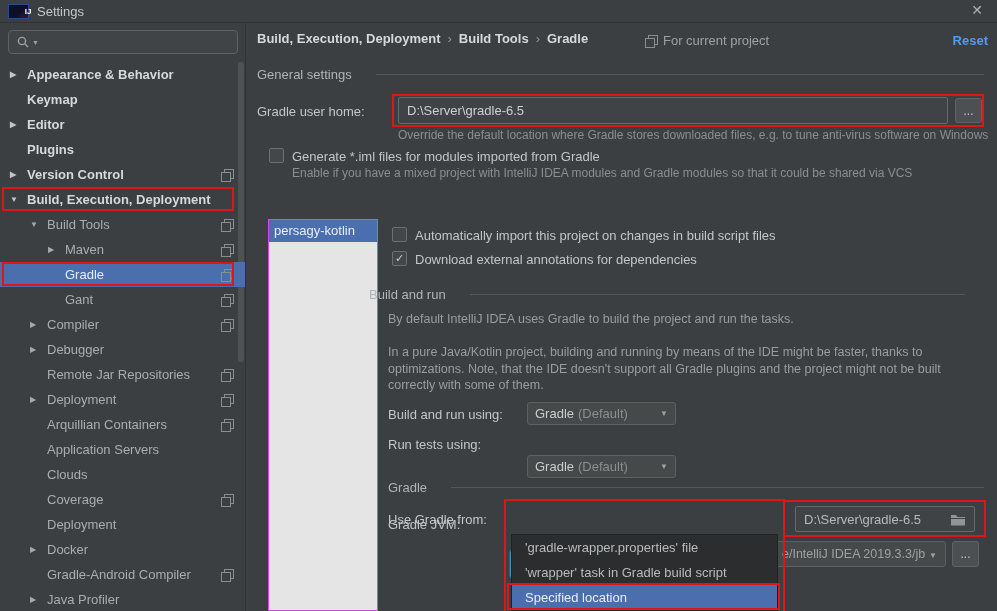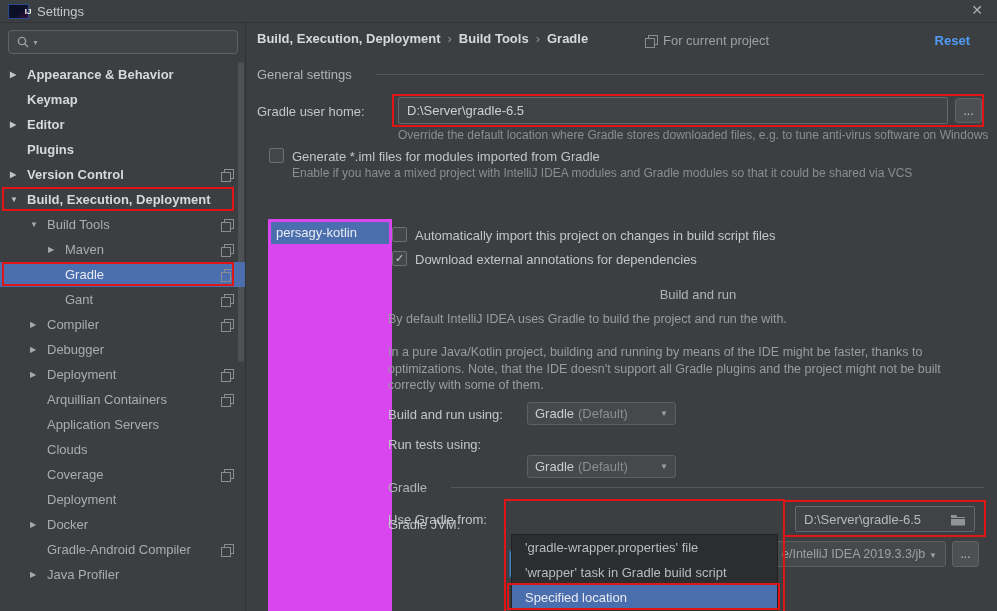--- a/index.html
+++ b/index.html
@@ -49,21 +49,21 @@
   .proj-icon::before { content:""; position:absolute; left:3px; top:0; width:8px; height:8px; border:1px solid #8a8e91; }
   .proj-icon::after  { content:""; position:absolute; left:0; top:3px; width:8px; height:8px;
     border:1px solid #8a8e91; background:#3c3f41; }
   .trow.selected .proj-icon::after { background:#4b6eaf; }
 
   
   .crumb { position:absolute; left:257px; top:31px; display:flex; align-items:center; gap:7px;
     font-weight:bold; color:#d6d9db; }
   .crumb .sep { color:#8f9396; font-weight:normal; }
   .scope { position:absolute; left:645px; top:33px; display:flex; align-items:center; gap:6px; color:#9da1a4; }
-  .reset { position:absolute; right:27px; top:33px; color:#4f9bf5; font-weight:bold; cursor:pointer; }
+  .reset { position:absolute; right:9px; top:33px; color:#4f9bf5; font-weight:bold; cursor:pointer; }
 
   .section { display:flex; align-items:center; gap:24px; color:#b0b4b6; }
   .section .line { flex:1; height:1px; background:#54585a; }
 
   .lbl { color:#c2c6c8; }
   .help { font-size:12px; color:#8a8e90; }
   .para { font-size:12.5px; color:#989da0; line-height:16.5px; }
 
   .tfield { background:#3f4345; border:1px solid #646a6e; border-radius:2px;
     display:flex; align-items:center; padding:0 8px; color:#ccd0d2; }
@@ -72,22 +72,22 @@
 
   .combo { background:#45494a; border:1px solid #5c6062; border-radius:3px;
     display:flex; align-items:center; padding:0 7px; color:#c9cdd0; position:relative; }
   .combo .caret { margin-left:auto; font-size:8px; color:#9ea2a5; }
   .combo .dim { color:#8a8f92; margin-left:4px; }
   .combo.focused { border:1px solid #4a8ac2; box-shadow:0 0 0 1px #2f5d8c; }
 
   .checkbox { width:15px; height:15px; background:#43474a; border:1px solid #6b7073; border-radius:2px;
     display:flex; align-items:center; justify-content:center; color:#cdd0d2; font-size:11px; flex:none; }
 
-  .listpanel { position:absolute; left:268px; top:219px; width:124px; height:392px;
-    border:3px solid #d946ef; background:#d946ef; }
+  .listpanel { position:absolute; left:268px; top:219px; width:110px; height:392px;
+    border:1px solid #d946ef; background:#e5e5e5; }
   .listitem { height:22px; line-height:22px; padding-left:5px; background:#4b6eaf; color:#e9edf2;
     white-space:nowrap; overflow:hidden; }
 
   .popup { position:absolute; left:511px; top:534px; width:267px; height:80px; z-index:20;
     background:#2b2d2e; border:1px solid #202122; }
   .popup-item { height:25px; display:flex; align-items:center; padding-left:13px; color:#b8bcbf; white-space:nowrap; }
   .popup-item.selected { background:#4b6eaf; color:#e9edf2; }
 
   .redbox { position:absolute; border:2px solid #e01515; z-index:30; pointer-events:none; }
 
@@ -161,20 +161,25 @@
         <span class="proj-icon"></span>
       </div>
       <div class="trow lvl1">
         <span class="arr">▶</span>
         <span class="tlabel">Compiler</span>
         <span class="proj-icon"></span>
       </div>
       <div class="trow lvl1">
         <span class="arr">▶</span>
         <span class="tlabel">Debugger</span>
+      </div>
+      <div class="trow lvl1">
+        <span class="arr"></span>
+        <span class="tlabel">Remote Jar Repositories</span>
+        <span class="proj-icon"></span>
       </div>
       <div class="trow lvl1">
         <span class="arr">▶</span>
         <span class="tlabel">Deployment</span>
         <span class="proj-icon"></span>
       </div>
       <div class="trow lvl1">
         <span class="arr"></span>
         <span class="tlabel">Arquillian Containers</span>
         <span class="proj-icon"></span>
@@ -245,25 +250,25 @@
     <div class="listitem">persagy-kotlin</div>
   </div>
 
   <div class="checkbox abs" style="left:392px; top:227px;"></div>
   <div class="lbl abs" style="left:415px; top:228px;">Automatically import this project on changes in build script files</div>
   <div class="checkbox abs" style="left:392px; top:251px;">
       <span>✓</span>
     </div>
   <div class="lbl abs" style="left:415px; top:252px;">Download external annotations for dependencies</div>
 
-  <div class="section abs" style="left:400px; top:287px; width:596px;flex-direction:column;">
+  <div class="section abs" style="left:369px; top:287px; width:596px;">
     <span>Build and run</span>
       <span class="line"></span>
   </div>
-  <div class="para abs" style="left:388px; top:311px; width:570px;">By default IntelliJ IDEA uses Gradle to build the project and run the with.</div>
+  <div class="para abs" style="left:388px; top:311px; width:570px;">By default IntelliJ IDEA uses Gradle to build the project and run the tasks.</div>
   <div class="para abs" style="left:388px; top:344px; width:562px;">In a pure Java/Kotlin project, building and running by means of the IDE might be faster, thanks to optimizations. Note, that the IDE doesn't support all Gradle plugins and the project might not be built correctly with some of them.</div>
 
   <div class="lbl abs" style="left:388px; top:407px;">Build and run using:</div>
   <div class="combo abs" style="left:527px; top:402px; width:149px; height:23px;">
     <span>Gradle</span>
     <span class="dim">(Default)</span>
     <span class="caret">▼</span>
   </div>
 
   <div class="lbl abs" style="left:388px; top:437px;">Run tests using:</div>

